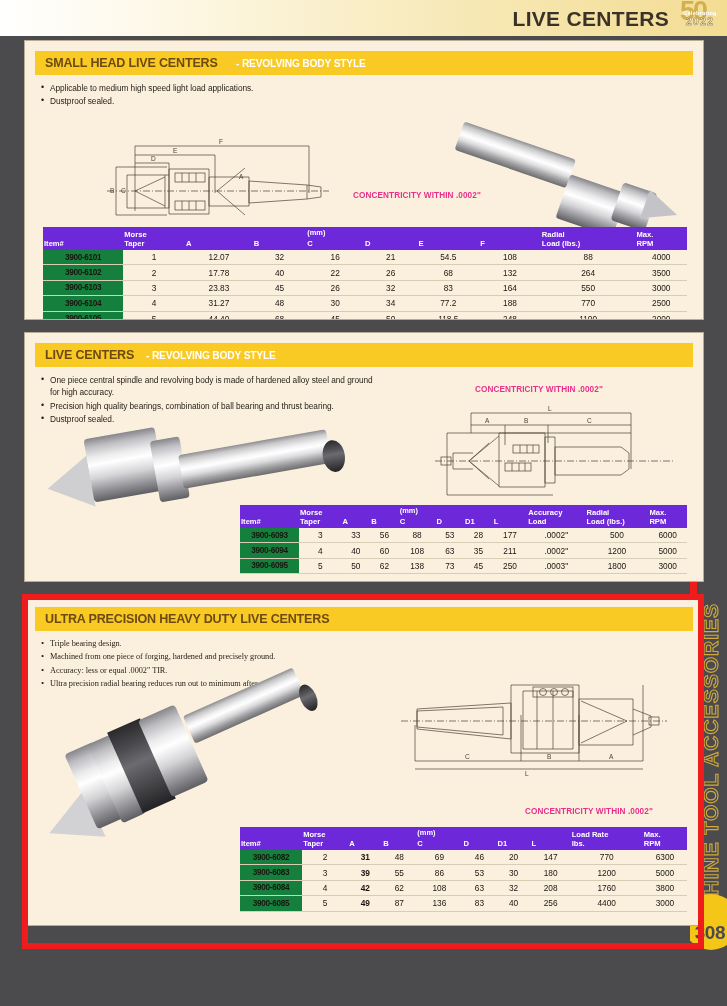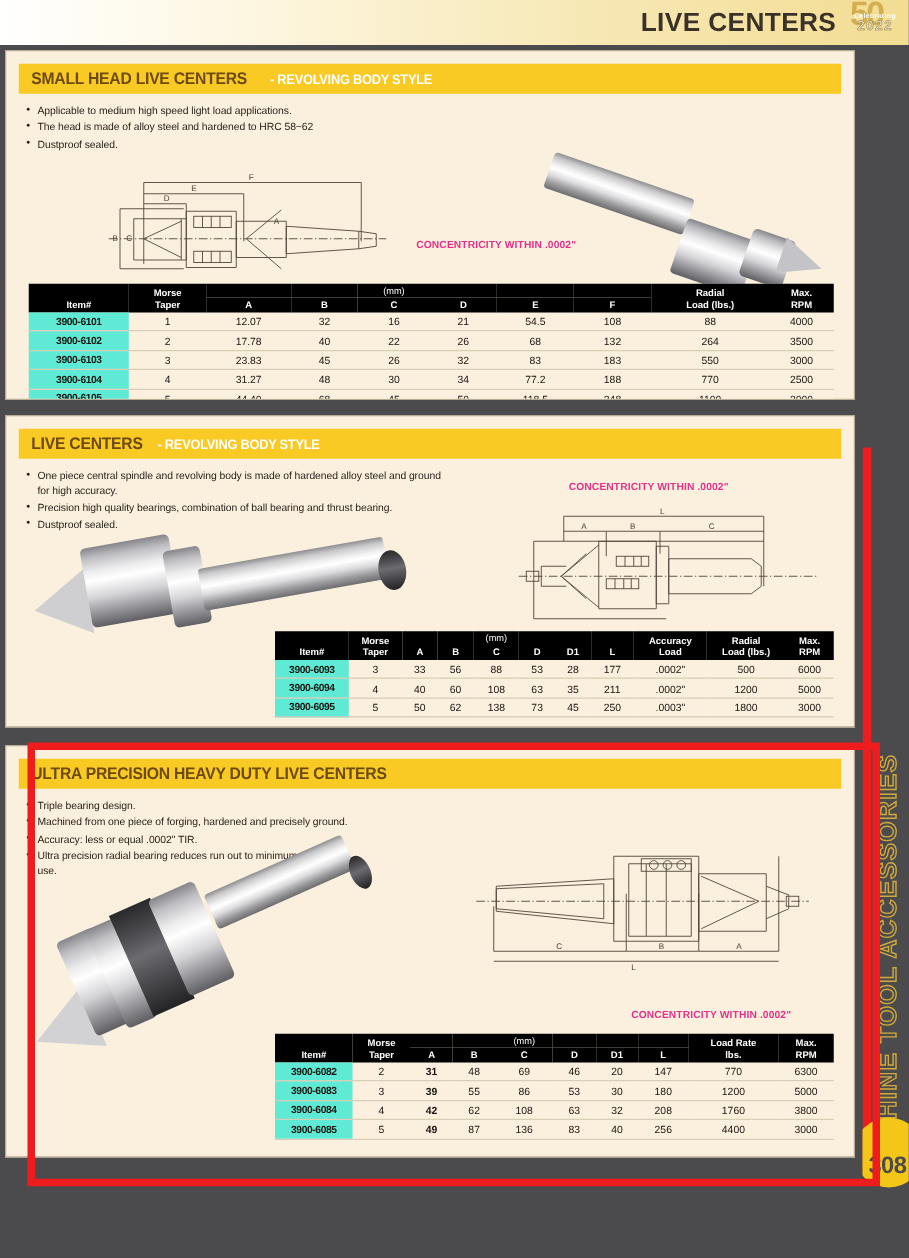--- a/index.html
+++ b/index.html
@@ -60,21 +60,21 @@
     position: absolute; right: 2px; bottom: 62px;
     font-size: 19px; font-weight: bold; color: #4b4a4c;
     letter-spacing: -.5px; z-index: 3;
   }
   .rail-red-line {
     position: absolute; left: 0px; top: 322px; width: 7px; height: 580px;
     background: #ee1c1c;
   }
 
   
-  .content { position: absolute; left: 4px; top: 40px; width: 680px; }
+  .content { position: absolute; left: 24px; top: 40px; width: 680px; }
 
   .panel {
     background: #fbf0dd; border: 1px solid #b9ac94;
     margin-bottom: 12px; padding: 0 0 8px 0; position: relative;
     overflow: hidden;
   }
 
   .section-bar {
     background: #f9c924; margin: 10px 10px 0 10px; padding: 4px 10px 5px 10px;
     display: flex; align-items: baseline; gap: 5px;
@@ -107,34 +107,34 @@
     font-size: 8.2px; font-weight: bold; color: #e8308a;
     letter-spacing: .1px;
   }
 
   
   table.spec {
     border-collapse: collapse; font-size: 8px; width: 100%;
     background: #fbf0dd;
   }
   table.spec thead th {
-    background: #000000; color: #ffffff; font-weight: bold;
-    font-size: 7.6px; padding: 2px 1px; text-align: center;
+    background: #6d28d9; color: #ffffff; font-weight: bold;
+    font-size: 7.6px; padding: 2px 1px; text-align: left;
     line-height: 1.12; vertical-align: bottom; white-space: nowrap;
   }
   table.spec thead th.mmhead { padding-bottom: 0; }
   table.spec tbody td {
     text-align: center; padding: 2.2px 1px; color: #1a1510;
     font-size: 8.3px; border-bottom: 1px solid #d8cdb6;
   }
   table.spec tbody td.item {
-    background: #5eead4; font-weight: bold; text-align: center;
+    background: #15803d; font-weight: bold; text-align: center;
     letter-spacing: -.3px; font-size: 8.2px;
   }
-  .mm-label { font-size: 7.4px; font-weight: normal; color: #fff; }
+  .mm-label { font-size: 7.4px; font-weight: bold; color: #fff; }
 
   
   .photo { position: absolute; }
   .lc-shaft {
     position: absolute; border-radius: 3px;
     background: linear-gradient(to bottom,
       #8e8e90 0%, #c9c9cb 14%, #f2f2f2 33%, #ffffff 44%,
       #dcdcde 62%, #9b9b9e 82%, #6d6d70 100%);
   }
   .lc-body {
@@ -187,21 +187,20 @@
   <div class="panel" style="height:280px;">
     <div class="section-bar">
       <span class="section-title">SMALL HEAD LIVE CENTERS</span>
       <span class="section-sub">- REVOLVING BODY STYLE</span>
     </div>
 
     <div class="bullets">
       <div class="bullet-col">
         <ul class="bl">
           <li>Applicable to medium high speed light load applications.</li>
-          <li>The head is made of alloy steel and hardened to HRC 58~62</li>
           <li>Dustproof sealed.</li>
         </ul>
       </div>
     </div>
 
     <div class="tech" style="left:72px; top:92px;">
       <svg width="240" height="92" viewBox="0 0 240 92">
         <g fill="none" stroke="#4a4238" stroke-width="0.7">
 
           <line x1="38" y1="13" x2="212" y2="13"></line>
@@ -317,21 +316,21 @@
             <td>3500</td>
           </tr>
           <tr>
             <td class="item">3900-6103</td>
             <td>3</td>
             <td>23.83</td>
             <td>45</td>
             <td>26</td>
             <td>32</td>
             <td>83</td>
-            <td>183</td>
+            <td>164</td>
             <td>550</td>
             <td>3000</td>
           </tr>
           <tr>
             <td class="item">3900-6104</td>
             <td>4</td>
             <td>31.27</td>
             <td>48</td>
             <td>30</td>
             <td>34</td>
@@ -504,21 +503,21 @@
       </table>
     </div>
   </div>
 
   <div class="panel" style="height:330px; margin-top:14px;">
     <div class="section-bar">
       <span class="section-title">ULTRA PRECISION HEAVY DUTY LIVE CENTERS</span>
       <span class="section-sub"></span>
     </div>
 
-    <div class="bullets" style="padding-right:400px;">
+    <div class="bullets" style="padding-right:400px;font-family:Liberation Serif, serif;">
       <div class="bullet-col">
         <ul class="bl">
           <li>Triple bearing design.</li>
           <li>Machined from one piece of forging, hardened and precisely ground.</li>
           <li>Accuracy: less or equal .0002" TIR.</li>
           <li>Ultra precision radial bearing reduces run out to minimum after much use.</li>
         </ul>
       </div>
     </div>
 

